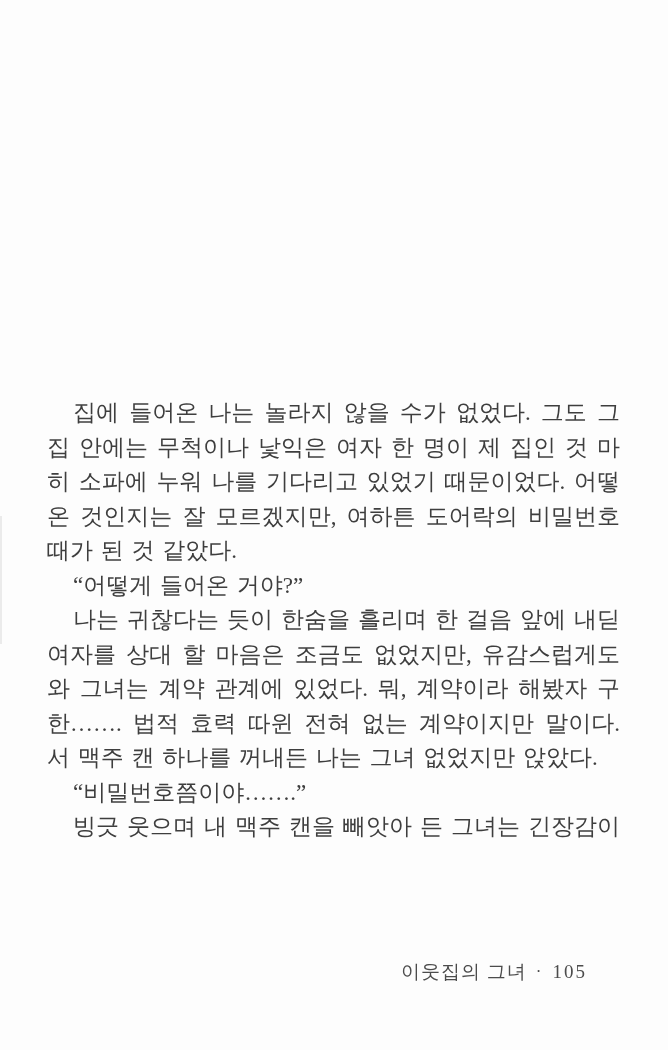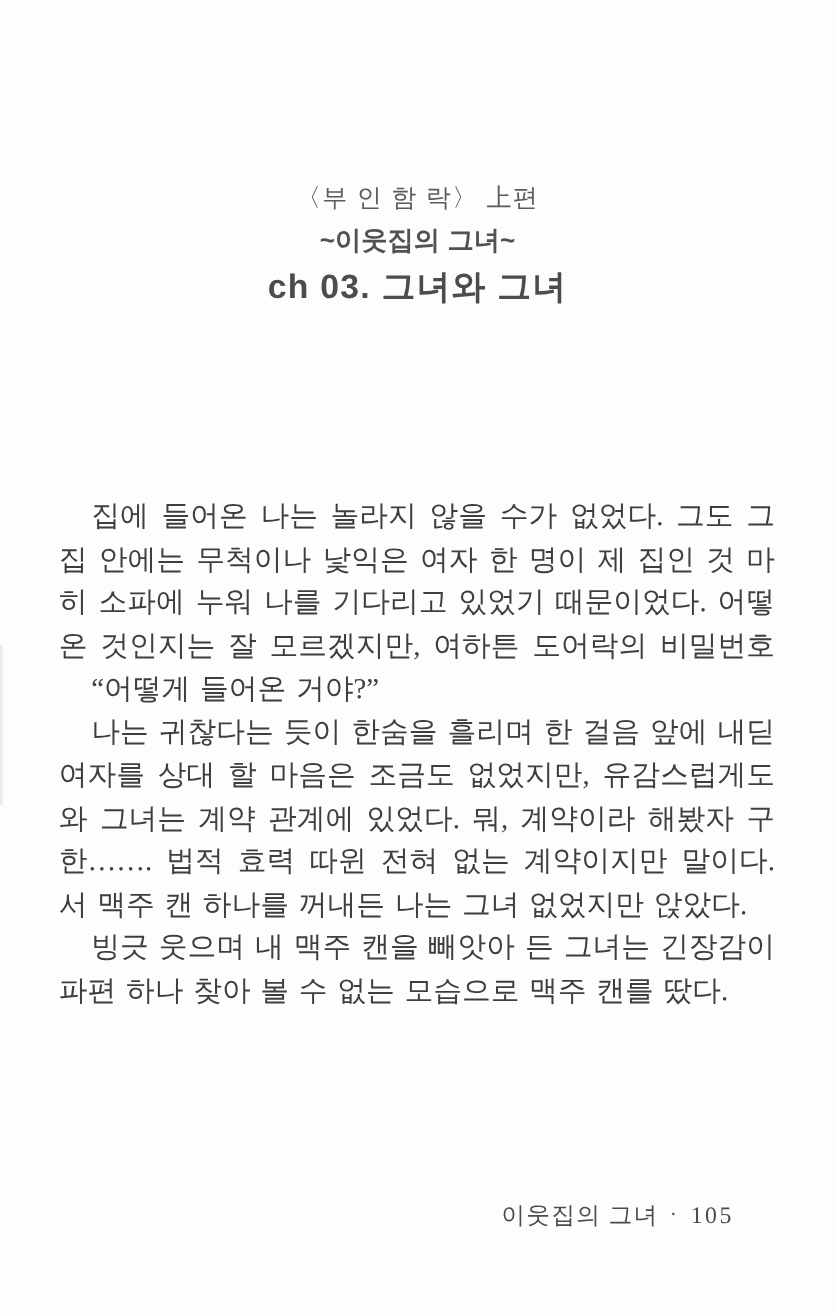--- a/index.html
+++ b/index.html
@@ -103,38 +103,34 @@
     letter-spacing: 2px;
   }
 </style>
 </head>
 <body>
 
 <div class="page">
 
   <div class="scan-artifact"></div>
 
-  <div class="header">
-    <div class="series-title">〈부 인 함 락〉 上편</div>
-    <div class="subtitle">~이웃집의 그녀~</div>
-    <div class="chapter-title">ch 03. 그녀와 그녀</div>
-  </div>
 
   <div class="body-text">
       <div class="line indent justify">집에 들어온 나는 놀라지 않을 수가 없었다. 그도 그럴 것이</div>
       <div class="line justify">집 안에는 무척이나 낯익은 여자 한 명이 제 집인 것 마냥 편안</div>
       <div class="line justify">히 소파에 누워 나를 기다리고 있었기 때문이었다. 어떻게 들어</div>
       <div class="line justify">온 것인지는 잘 모르겠지만, 여하튼 도어락의 비밀번호를 바꿀</div>
+      <div class="line">때가 된 것 같았다.</div>
       <div class="line indent">“어떻게 들어온 거야?”</div>
       <div class="line indent justify">나는 귀찮다는 듯이 한숨을 흘리며 한 걸음 앞에 내딛었다. 저</div>
       <div class="line justify">여자를 상대 할 마음은 조금도 없었지만, 유감스럽게도 지금 나</div>
       <div class="line justify">와 그녀는 계약 관계에 있었다. 뭐, 계약이라 해봤자 구두로</div>
       <div class="line justify">한……. 법적 효력 따윈 전혀 없는 계약이지만 말이다. 냉장고에</div>
       <div class="line">서 맥주 캔 하나를 꺼내든 나는 그녀 없었지만 앉았다.</div>
+      <div class="line indent">“비밀번호쯤이야…….”</div>
       <div class="line indent justify">빙긋 웃으며 내 맥주 캔을 빼앗아 든 그녀는 긴장감이라고는</div>
-      <div class="line">파편 하나 찾아 볼 수 없는 모습으로 맥주 캔를 땄다.</div>
     </div>
 
   <div class="footer">
     <span class="book-title">이웃집의 그녀</span><span class="dot-separator">·</span><span class="page-number">105</span>
   </div>
 
 </div>
 
 </body></html>

